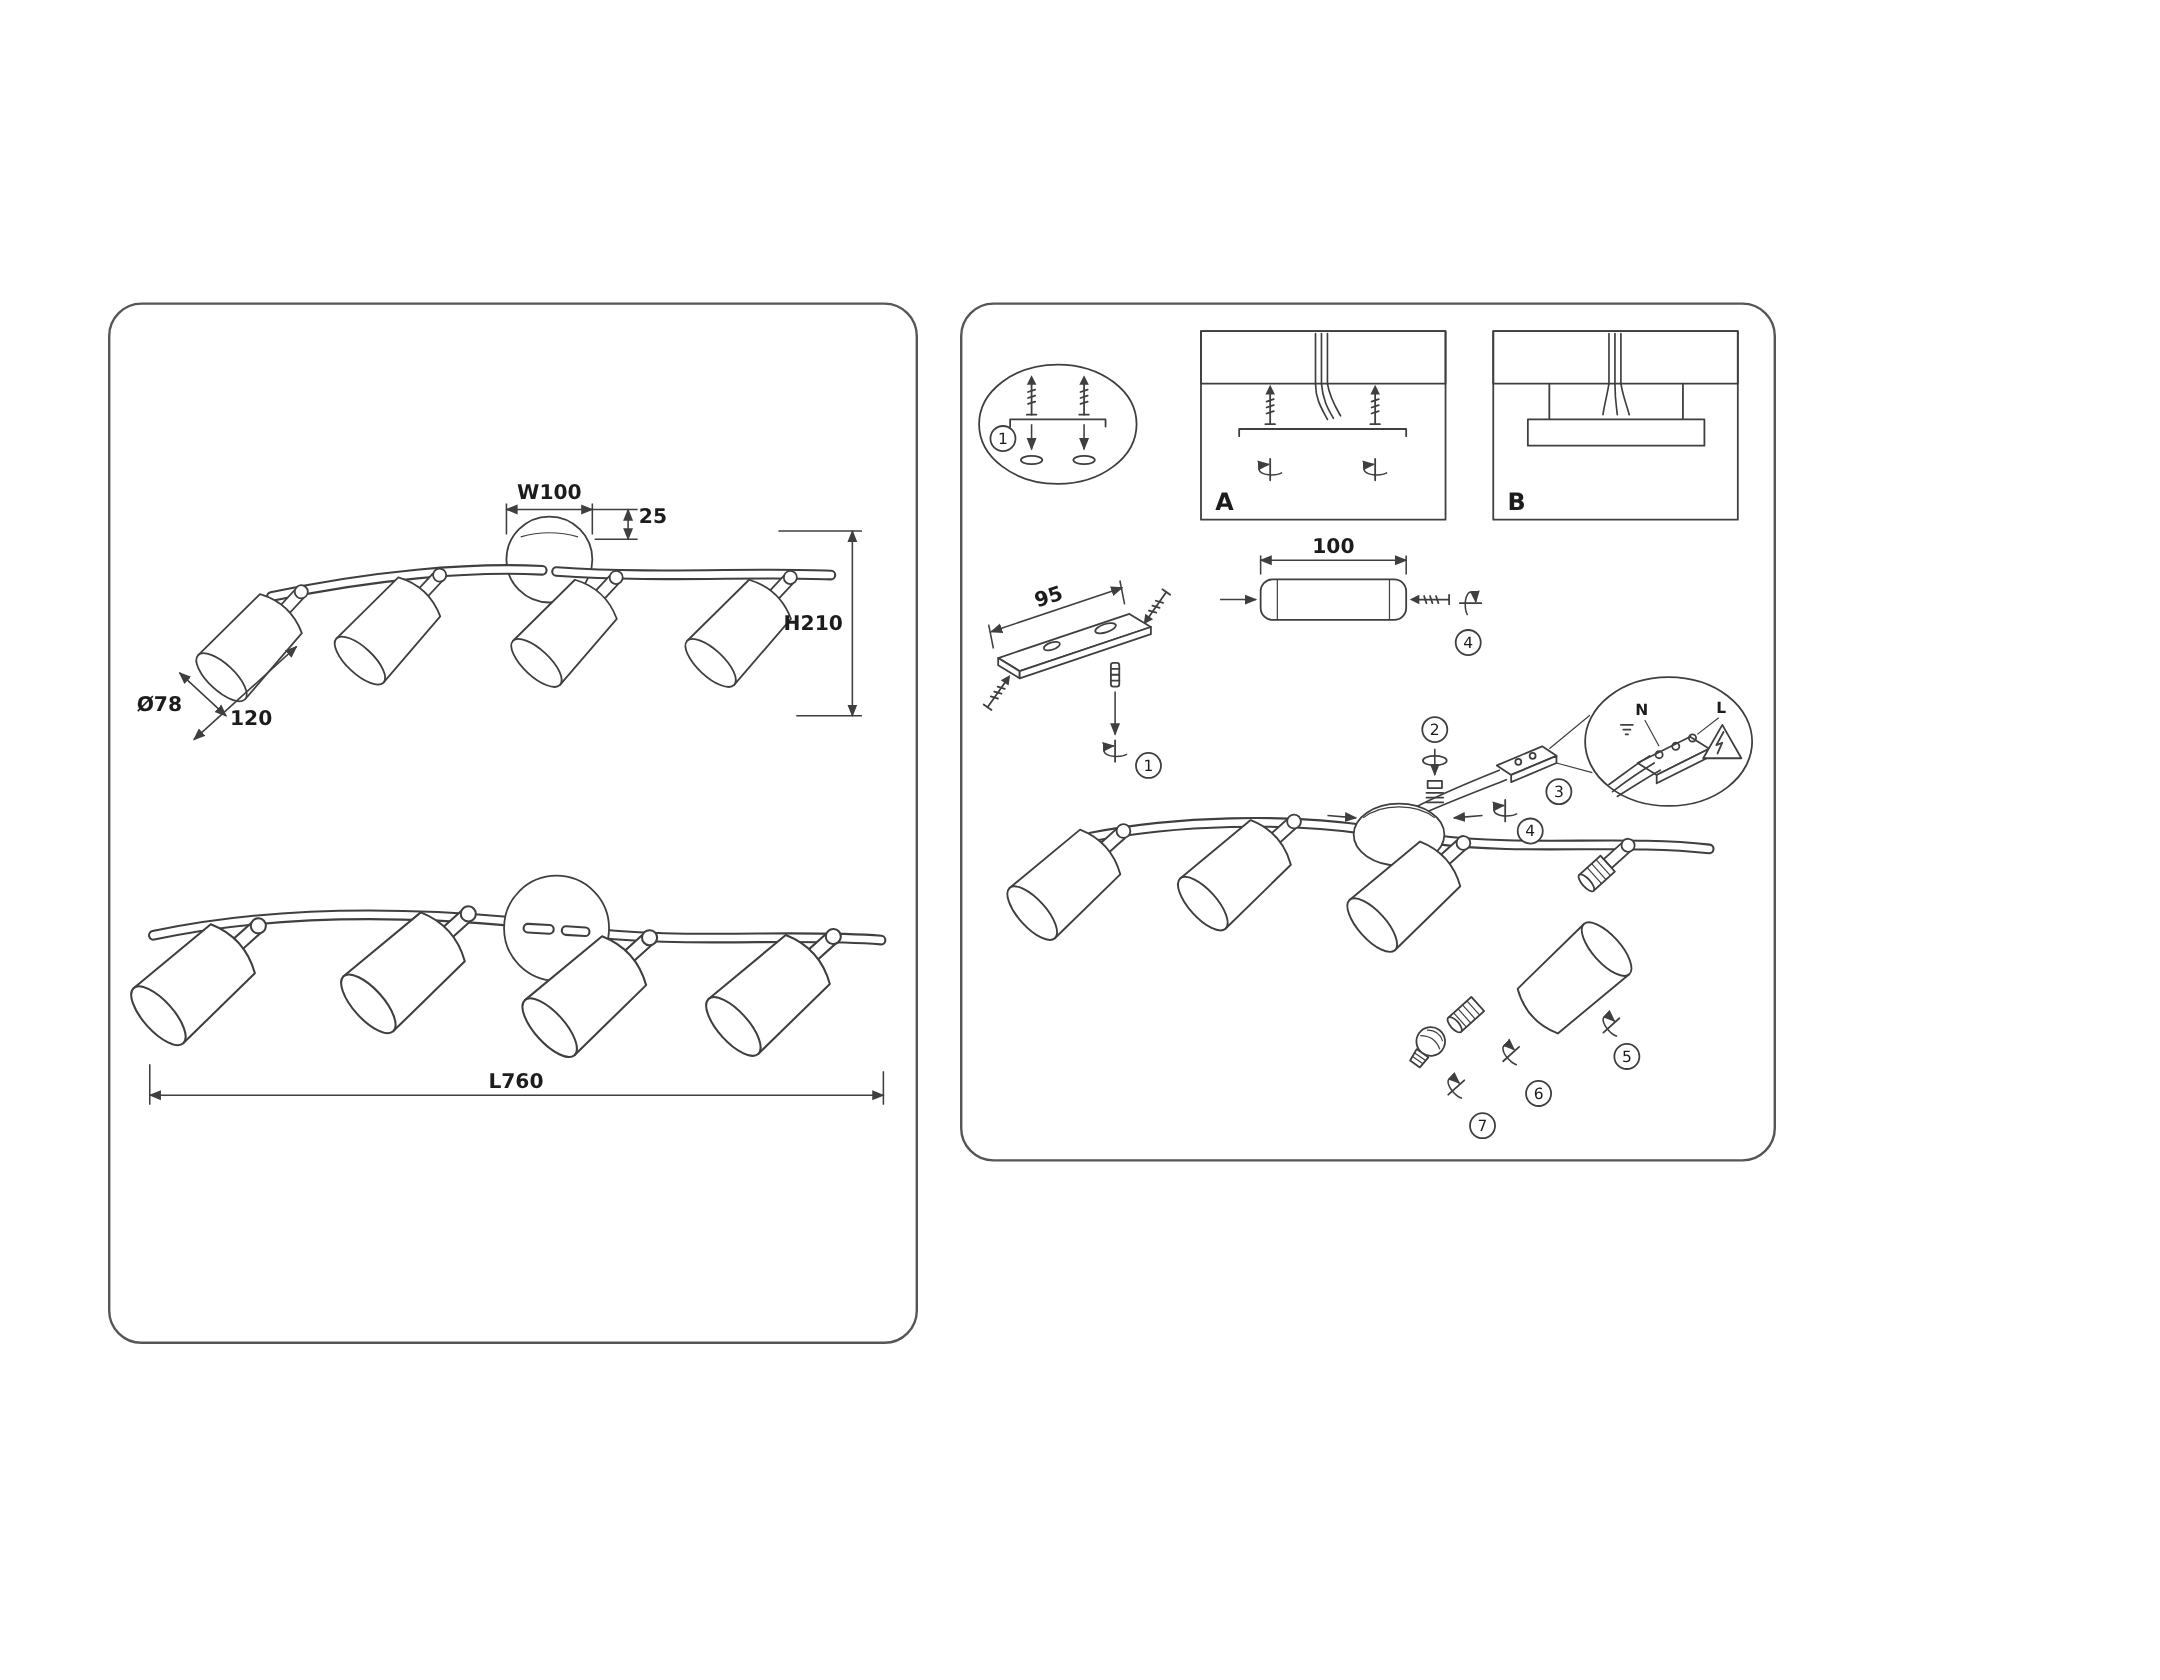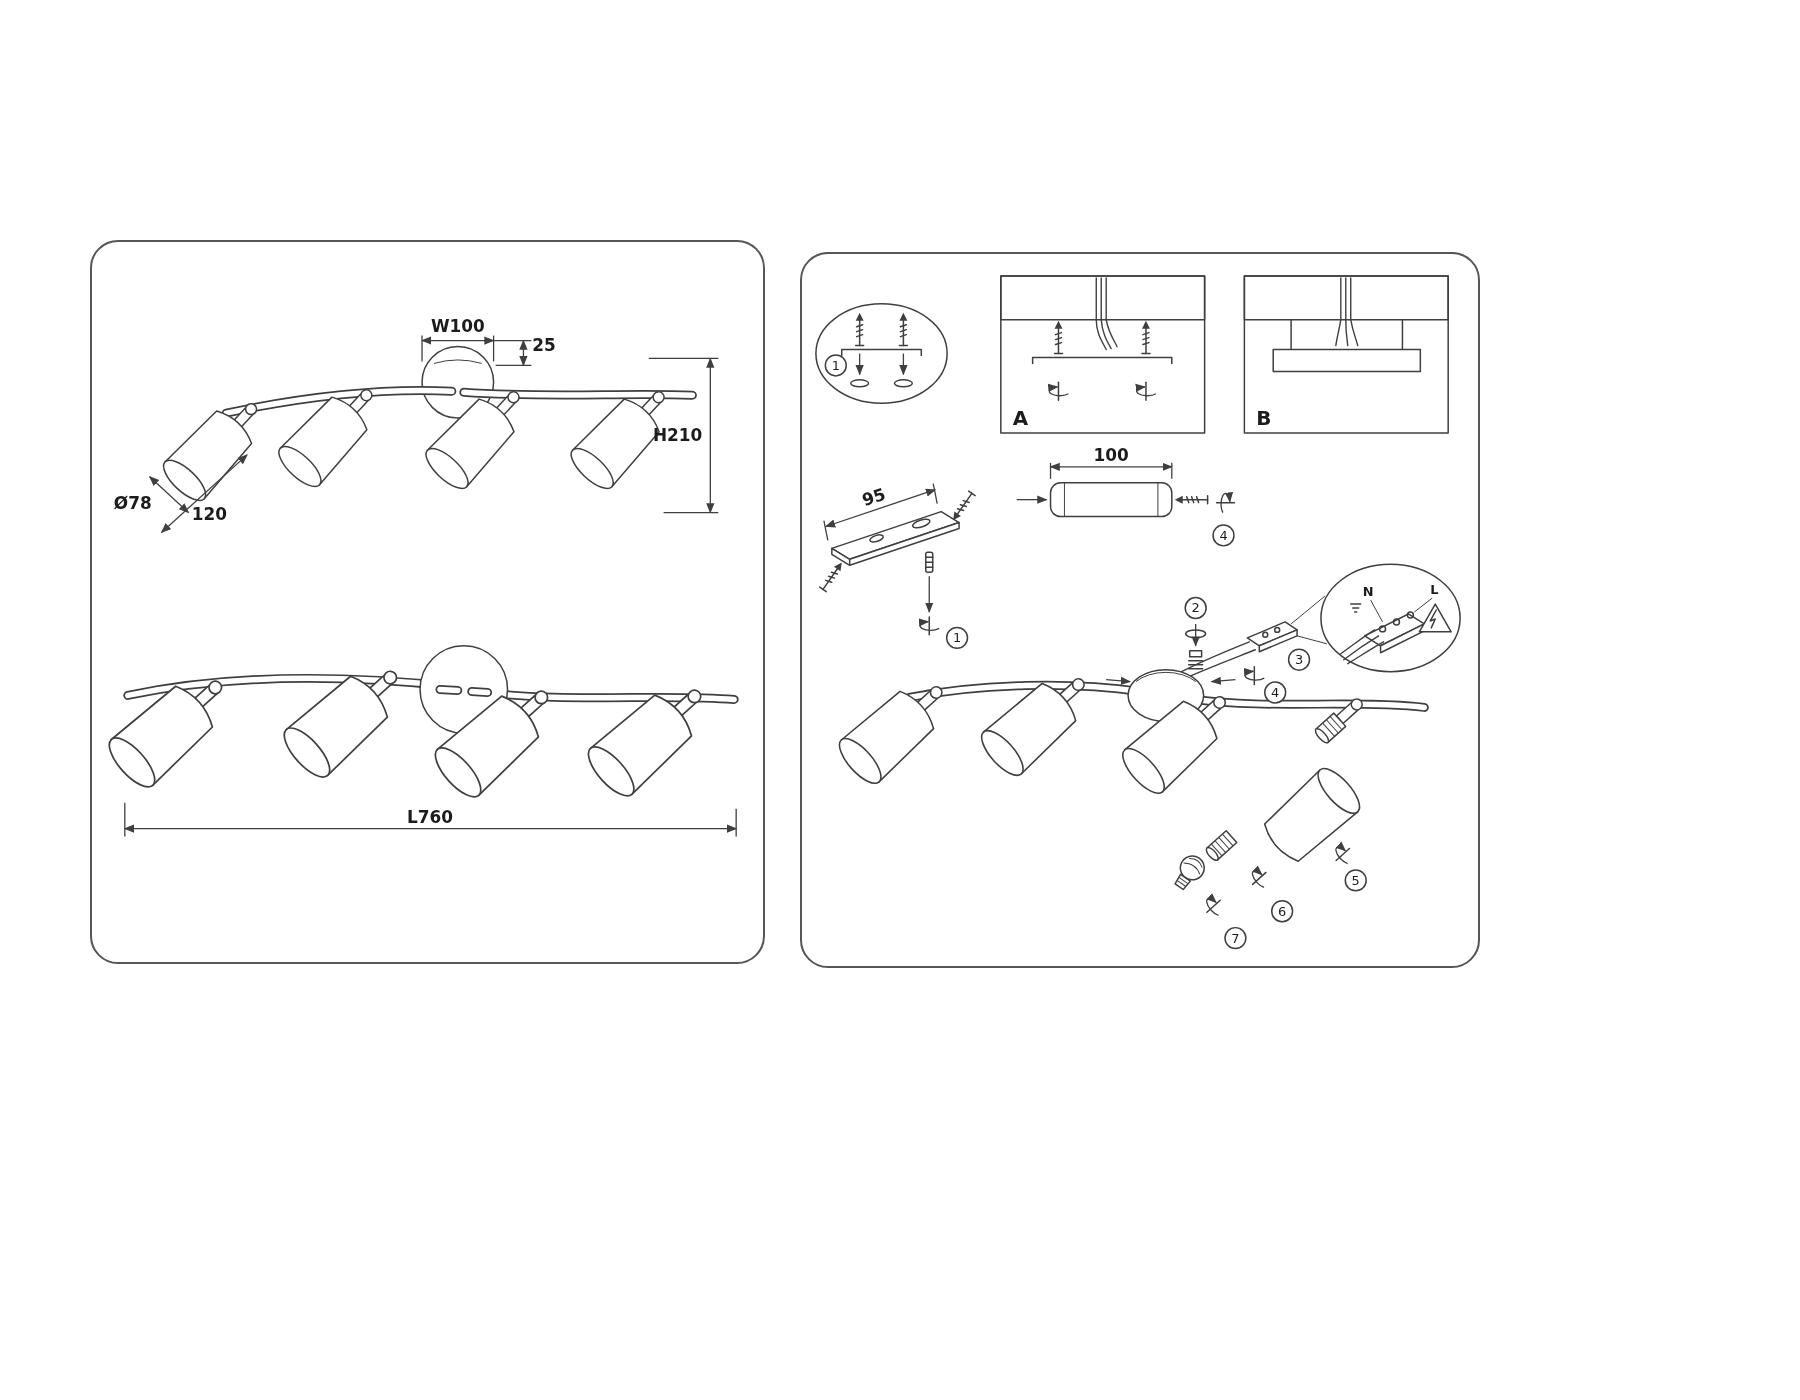--- a/index.html
+++ b/index.html
@@ -1,19 +1,19 @@
 <!DOCTYPE html>
 <html><head>
 <meta charset="utf-8">
 <style>
   * { margin:0; padding:0; box-sizing:border-box; }
   html,body { width:1800px; height:1400px; background:#ffffff; font-family:"DejaVu Sans", sans-serif; }
   .sheet { position:relative; width:1800px; height:1400px; background:#fff; }
   .panel { position:absolute; border:2.5px solid #565656; border-radius:28px; background:#fff; }
-  .panel-left  { left:90px;  top:240px; width:675px; height:724px; }
+  .panel-left  { left:90px;  top:252px; width:675px; height:868px; }
   .panel-right { left:800px; top:252px; width:680px; height:716px; }
   svg.draw { width:100%; height:100%; display:block; }
 
   .ln   { stroke:#3f3f3f; stroke-width:1.5; fill:none; stroke-linejoin:round; stroke-linecap:round; }
   .f-w  { fill:#ffffff; }
   .bar-o{ stroke:#3f3f3f; stroke-width:9;   fill:none; stroke-linecap:round; }
   .bar-i{ stroke:#ffffff; stroke-width:5.5; fill:none; stroke-linecap:round; }
   .dim  { stroke:#3f3f3f; stroke-width:1.3; fill:none; }
   .thin { stroke:#3f3f3f; stroke-width:1;   fill:none; }
   .wire { stroke:#3f3f3f; stroke-width:1.4; fill:none; stroke-linecap:round; }

